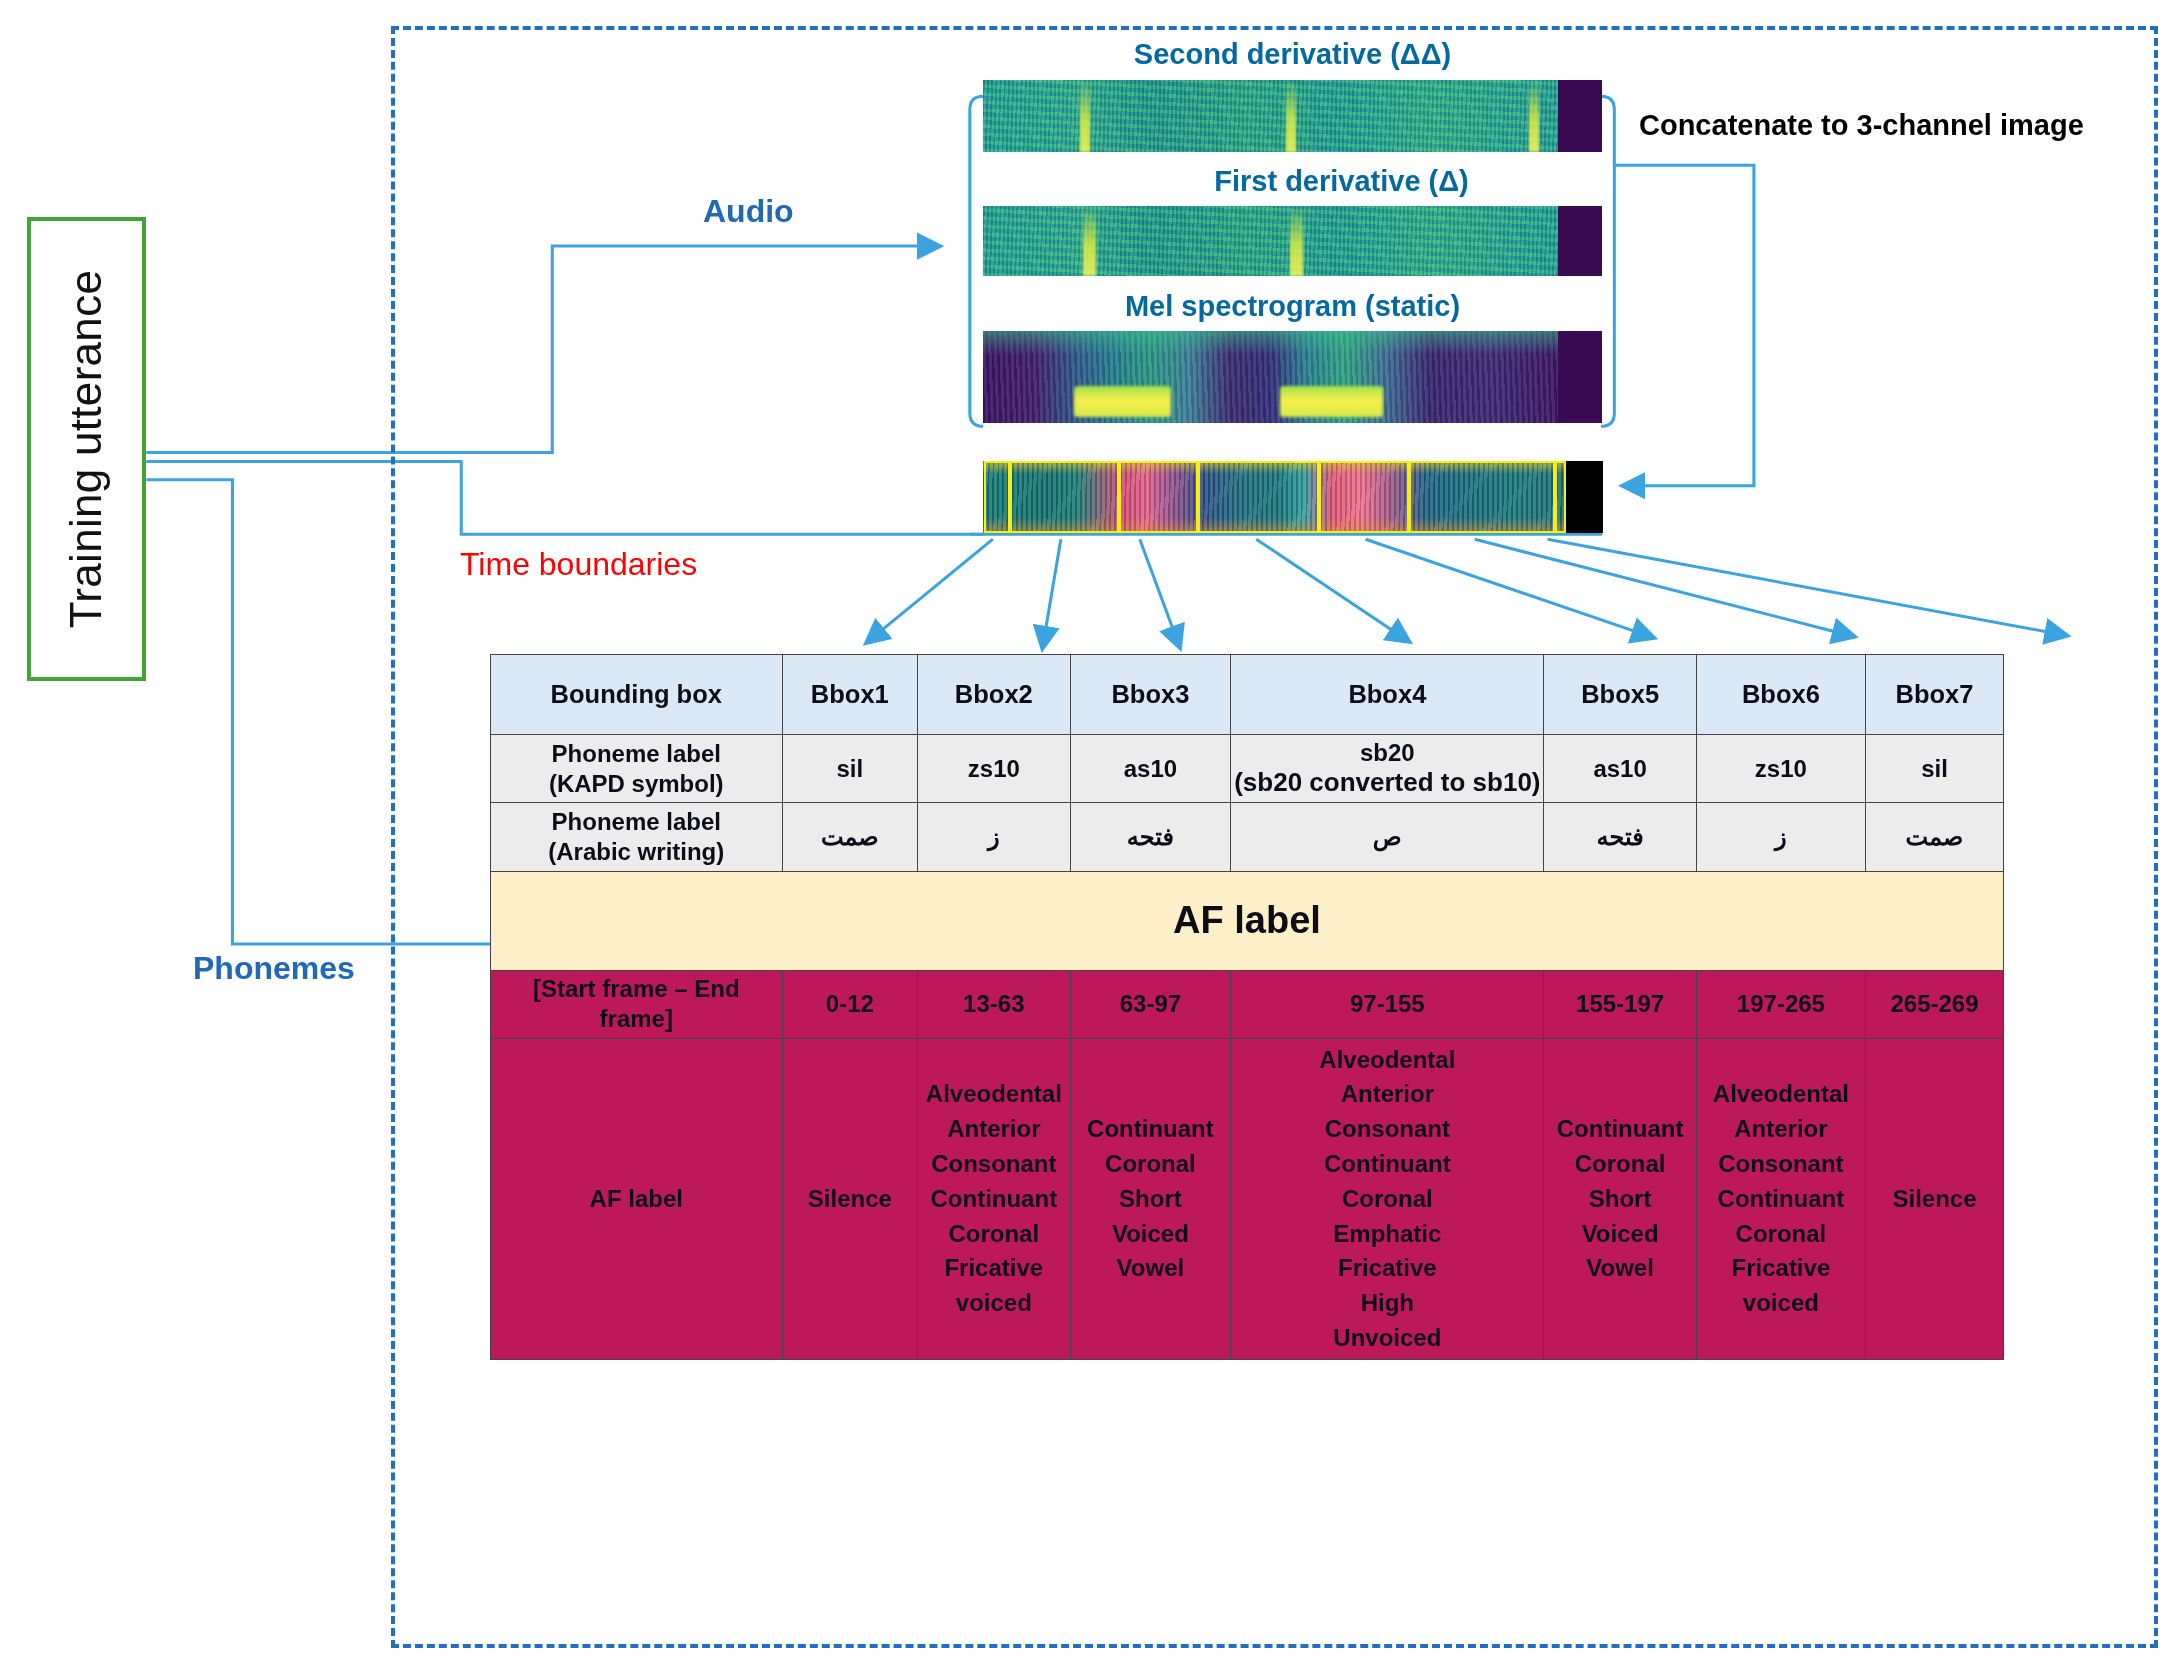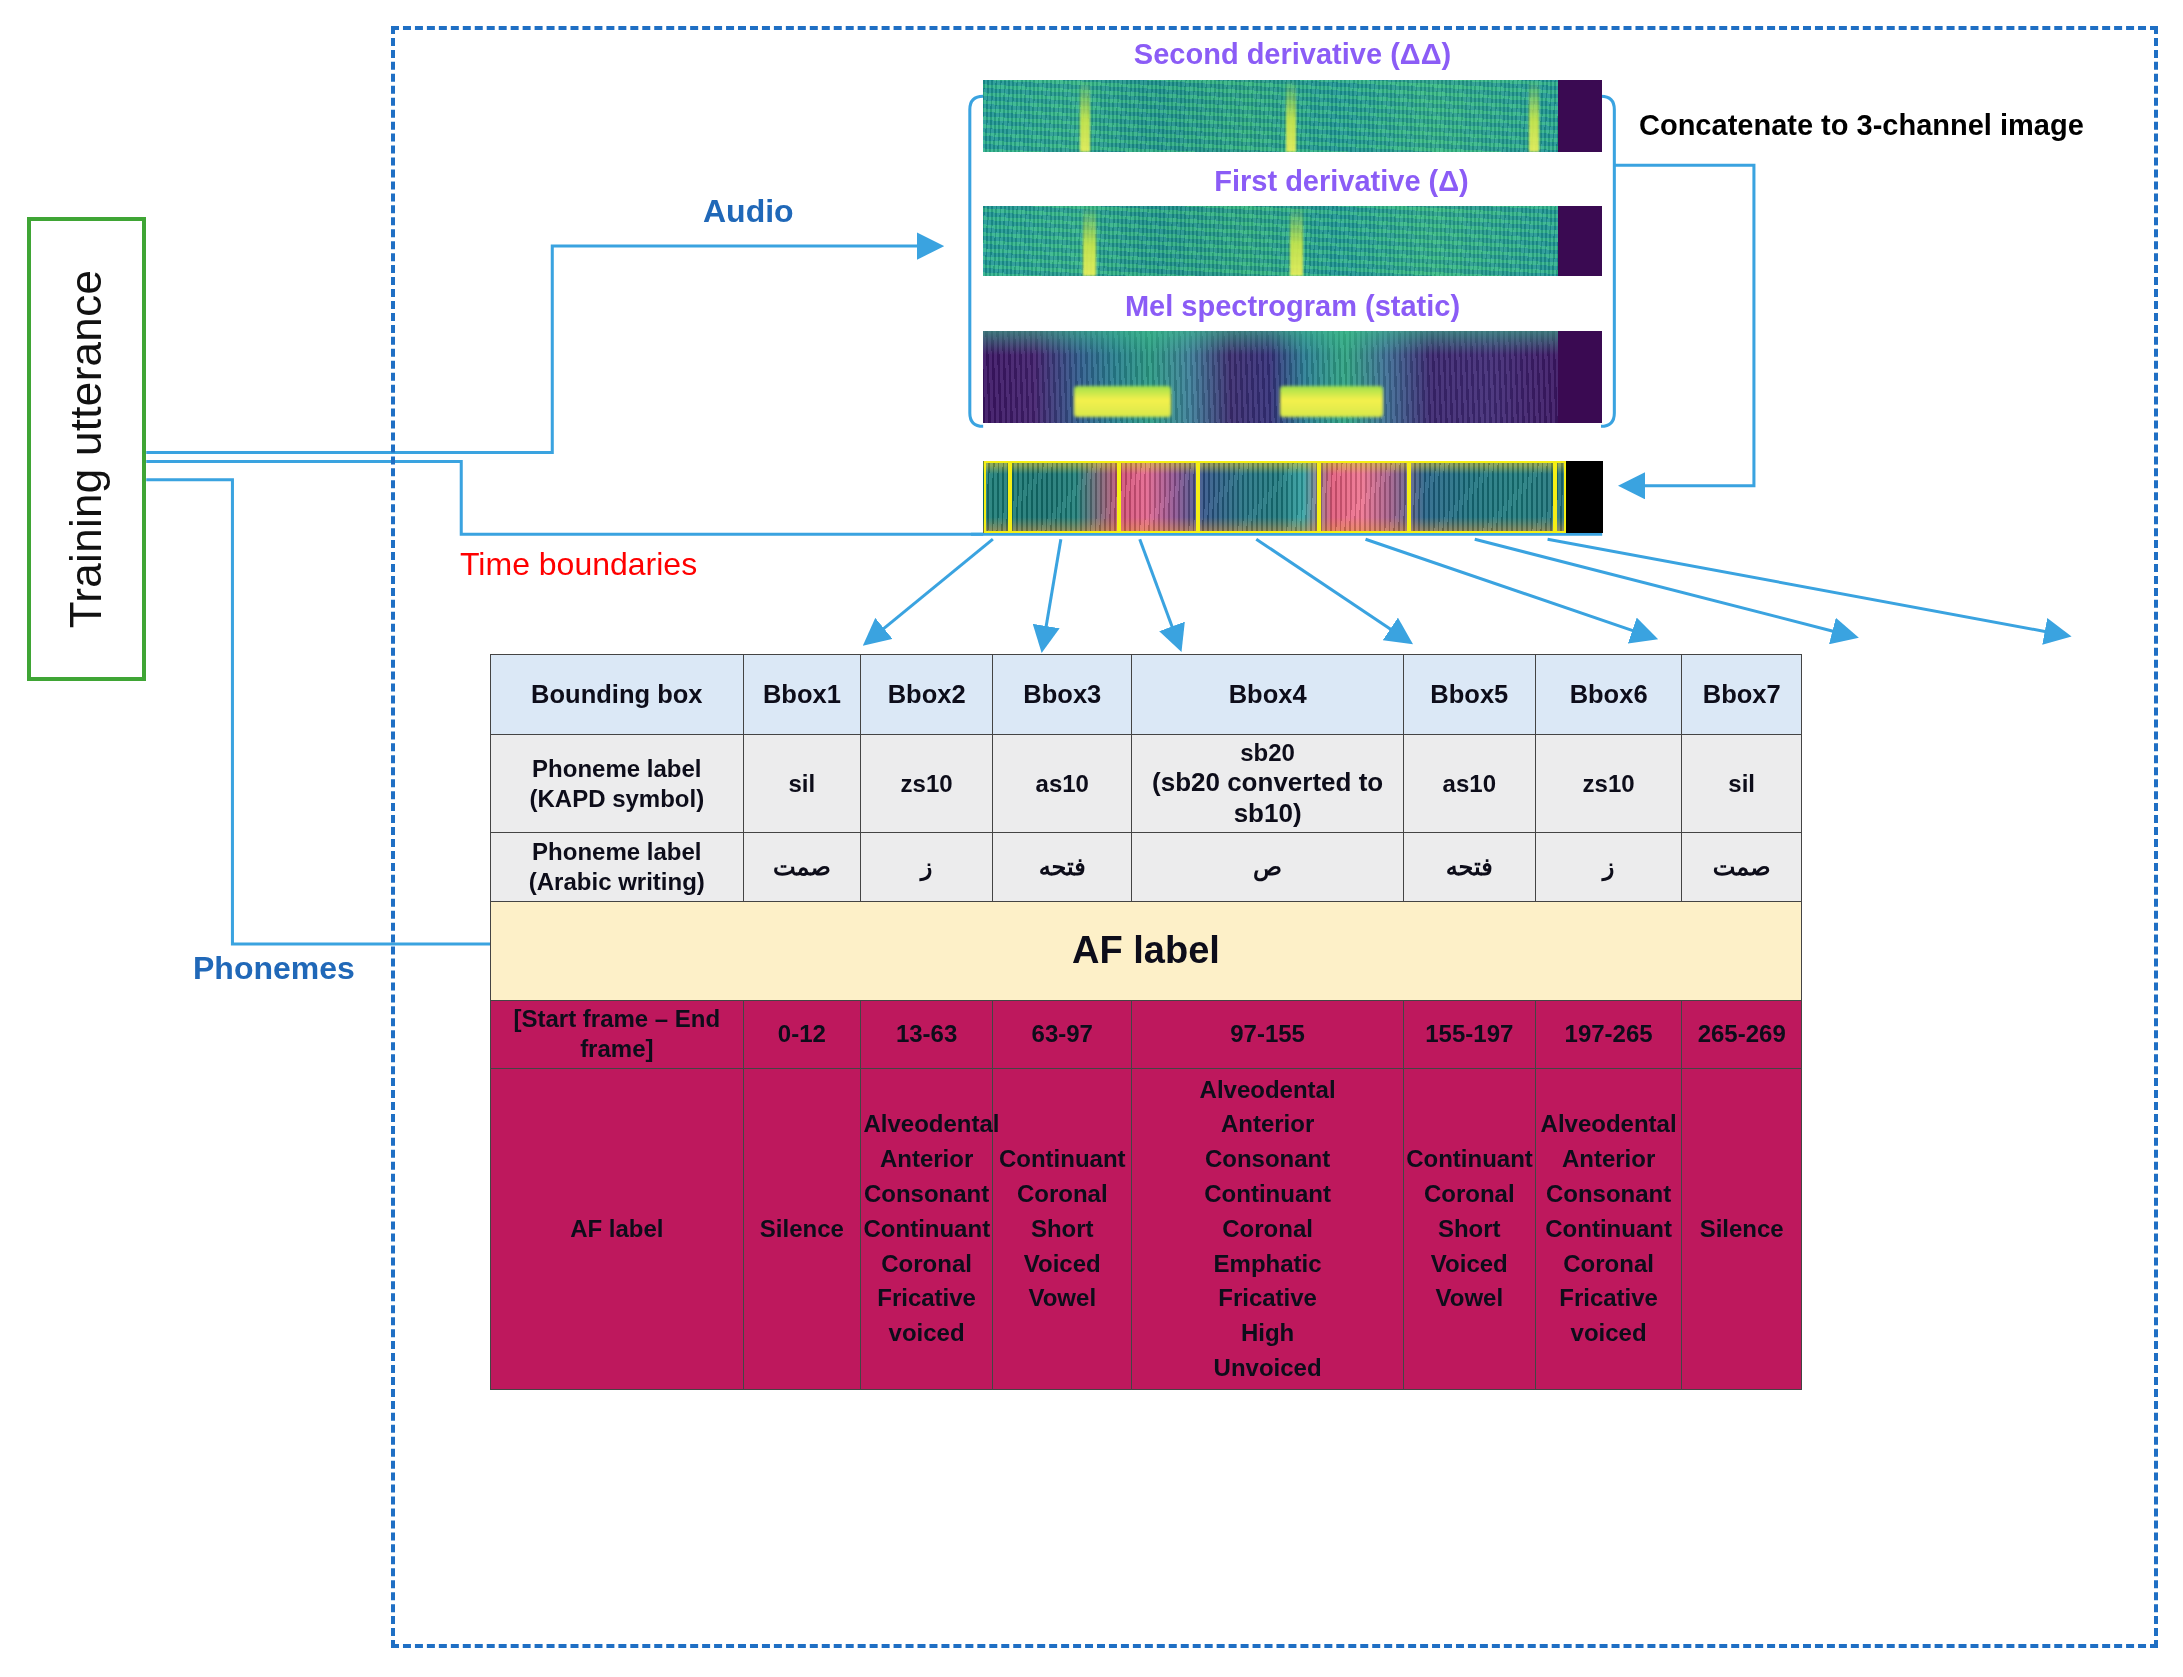--- a/index.html
+++ b/index.html
@@ -18,21 +18,21 @@
     position:absolute;left:27px;top:217px;width:119px;height:464px;
     border:4.2px solid #3fa535;box-sizing:border-box;background:#fff;
     display:flex;align-items:center;justify-content:center;
   }
   #training-utterance span{
     transform:rotate(-90deg);white-space:nowrap;
     font-size:44px;font-weight:400;letter-spacing:0.3px;color:#111;
   }
   
   .spec-title{
-    position:absolute;text-align:center;font-weight:bold;color:#8b5cf6;
+    position:absolute;text-align:center;font-weight:bold;color:#0369a1;
     font-size:29px;white-space:nowrap;
   }
   .spec-img{position:absolute;overflow:hidden;}
   .spec-img .body{position:absolute;left:0;top:0;bottom:0;right:44px;}
   .spec-img .tail{position:absolute;top:0;bottom:0;right:0;width:44px;background:#3a0a52;}
 
   
   .deriv-bg{
     background:
       repeating-linear-gradient(92deg, rgba(0,0,0,.10) 0 1.8px, rgba(255,255,255,.10) 1.8px 4.2px),
@@ -64,21 +64,21 @@
 
   
   .label-blue{position:absolute;color:#2068b8;font-weight:bold;font-size:32px;white-space:nowrap;}
   .label-red{position:absolute;color:#ff0000;font-weight:normal;font-size:32px;white-space:nowrap;}
   .label-black{position:absolute;color:#000;font-weight:bold;font-size:29px;white-space:nowrap;}
 
   svg.wires{position:absolute;left:0;top:0;width:2183px;height:1678px;pointer-events:none;}
 
   
   #label-table{
-    position:absolute;left:490px;top:654px;width:1312px;
+    position:absolute;left:490px;top:654px;width:1514px;
     border-collapse:collapse;table-layout:fixed;background:#fff;
   }
   #label-table td,#label-table th{
     border:1.8px solid #444;
     text-align:center;vertical-align:middle;
     font-weight:bold;color:#0d0d1a;
     padding:3.6px 2.4px;
   }
   .hdr-row td{background:#dbe8f6;font-size:25.5px;height:72px;}
   .sect-phoneme{background:#ececed;font-size:38px;height:91px;}

